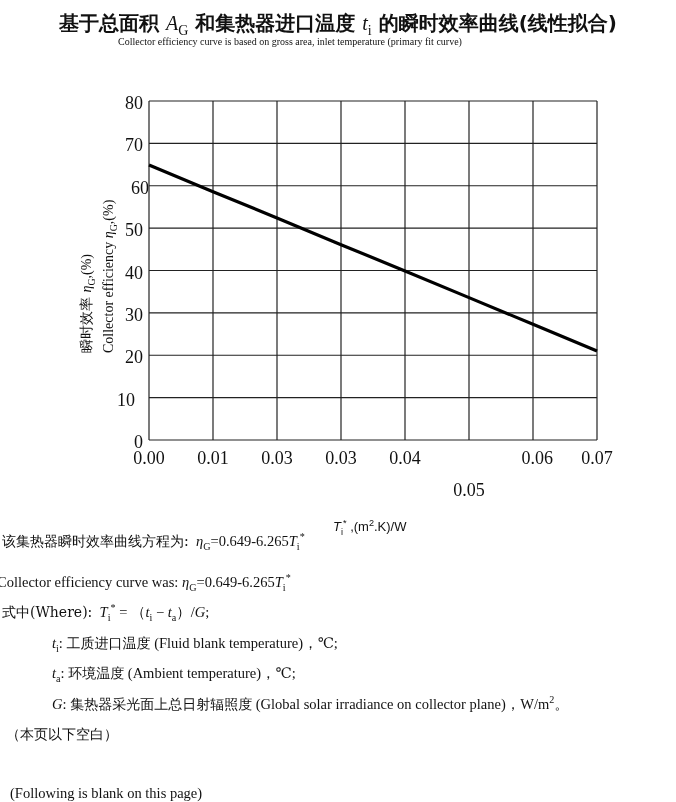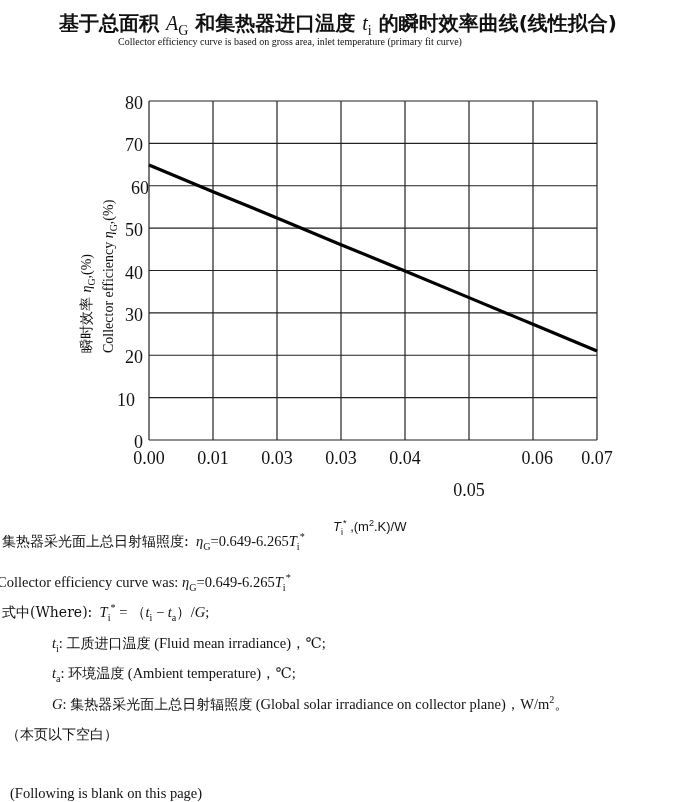--- a/index.html
+++ b/index.html
@@ -65,26 +65,26 @@
     <div class="abs tick" style="left: 577px; width: 40px; text-align: center; top: 448px;">0.07</div>
   </div>
 
 <div class="abs ylabel" style="left:78px;top:353px;">
   <div><span class="cn">瞬时效率 </span><span class="i">η</span><sub>G</sub><span>,(%)</span></div>
   <div><span>Collector efficiency </span><span class="i">η</span><sub>G</sub><span>,(%)</span></div>
 </div>
 
 <div class="abs" style="left:333px;top:470px;font-family:'Liberation Sans',sans-serif;font-size:13px;margin-top:48px;"><span class="i">T</span><sub>i</sub><sup>*</sup><span> ,(m</span><sup>2</sup><span>.K)/W</span></div>
 
-<div class="abs body-text" style="left:2px;top:531px;"><span class="cn">集热器采光面上总日射辐照度:</span>&nbsp;&nbsp;<span class="i">η</span><sub>G</sub><span>=0.649-6.265</span><span class="i">T</span><sub>i</sub><sup>*</sup></div>
+<div class="abs body-text" style="left:2px;top:531px;"><span class="cn">该集热器瞬时效率曲线方程为:</span>&nbsp;&nbsp;<span class="i">η</span><sub>G</sub><span>=0.649-6.265</span><span class="i">T</span><sub>i</sub><sup>*</sup></div>
 
 <div class="abs body-text" style="left:-3px;top:572px;"><span>Collector efficiency curve was:</span> <span class="i">η</span><sub>G</sub><span>=0.649-6.265</span><span class="i">T</span><sub>i</sub><sup>*</sup></div>
 
 <div class="abs body-text" style="left:2px;top:602px;"><span class="cn">式中(Where):</span>&nbsp;&nbsp;<span class="i">T</span><sub>i</sub><sup>*</sup><span> = （</span><span class="i">t</span><sub>i</sub><span> − </span><span class="i">t</span><sub>a</sub><span>）/</span><span class="i">G</span><span>;</span></div>
 
-<div class="abs body-text" style="left:52px;top:634px;"><span class="i">t</span><sub>i</sub>:&nbsp;<span class="cn">工质进口温度</span>&nbsp;<span>(Fluid mean irradiance)</span><span>，℃;</span></div>
+<div class="abs body-text" style="left:52px;top:634px;"><span class="i">t</span><sub>i</sub>:&nbsp;<span class="cn">工质进口温度</span>&nbsp;<span>(Fluid blank temperature)</span><span>，℃;</span></div>
 
 <div class="abs body-text" style="left:52px;top:664px;"><span class="i">t</span><sub>a</sub>:&nbsp;<span class="cn">环境温度</span>&nbsp;<span>(Ambient temperature)</span><span>，℃;</span></div>
 
 <div class="abs body-text" style="left:52px;top:694px;"><span class="i">G</span>:&nbsp;<span class="cn">集热器采光面上总日射辐照度</span>&nbsp;<span>(Global solar irradiance on collector plane)</span><span>，W/m</span><sup>2</sup><span>。</span></div>
 
 <div class="abs cn" style="left:6px;top:726px;">（本页以下空白）</div>
 <div class="abs body-text" style="left:10px;top:765px;margin-top:20px;">(Following is blank on this page)</div>
 
 </body></html>

